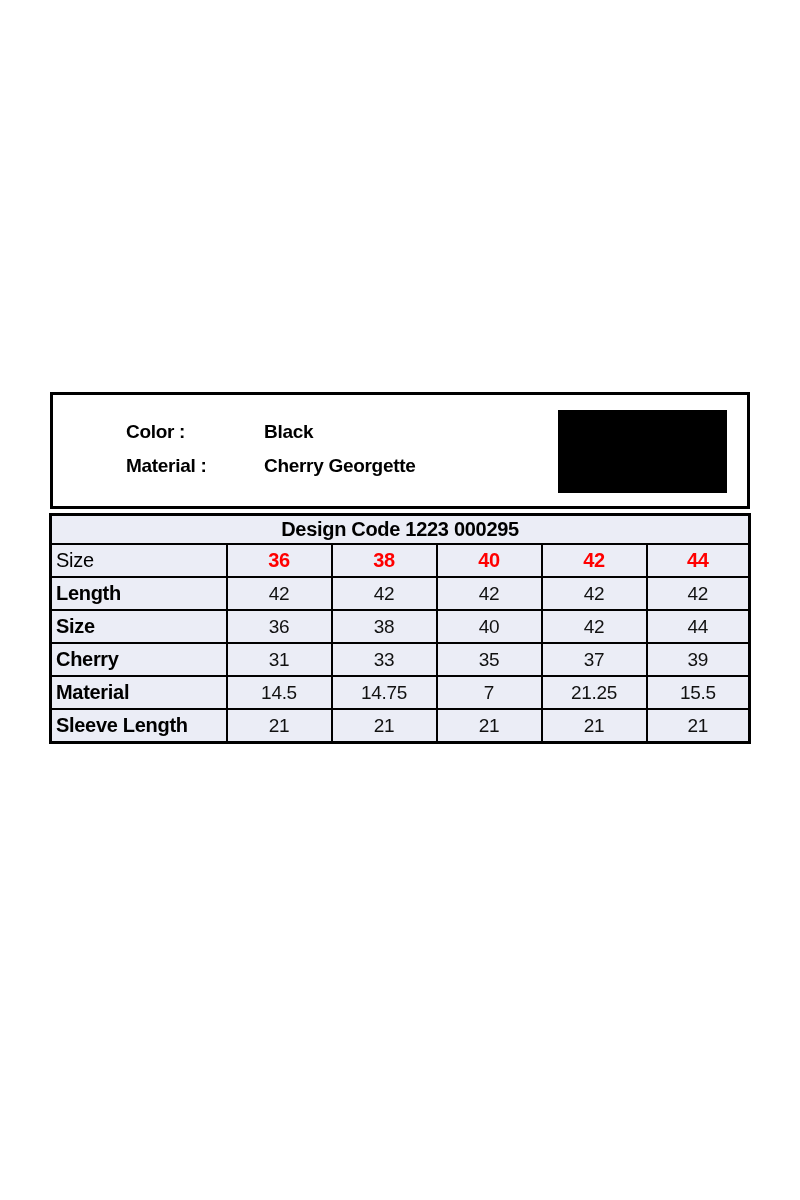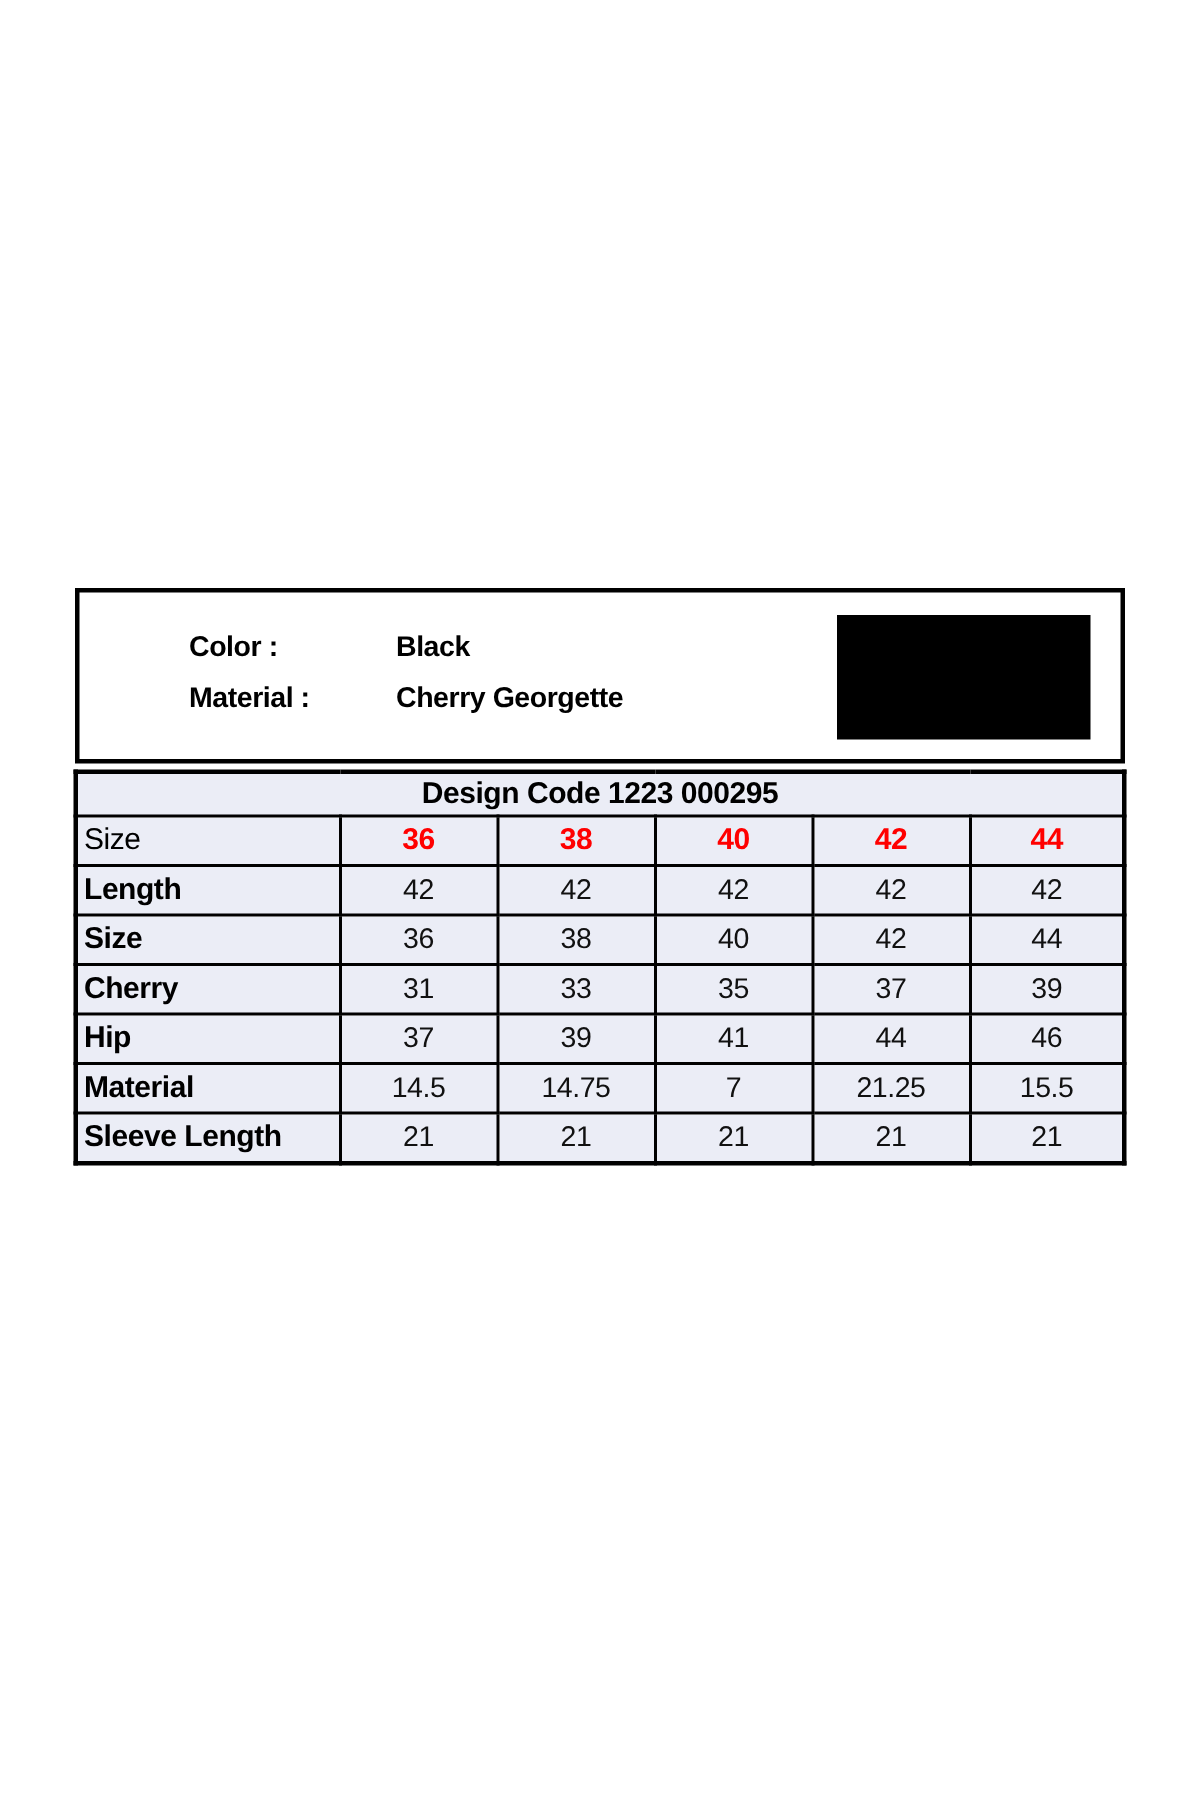--- a/index.html
+++ b/index.html
@@ -153,28 +153,20 @@
       </tr>
       <tr class="body-row">
         <td class="label-cell">Cherry</td>
         <td class="val-cell">31</td>
         <td class="val-cell">33</td>
         <td class="val-cell">35</td>
         <td class="val-cell">37</td>
         <td class="val-cell">39</td>
       </tr>
       <tr class="body-row">
-        <td class="label-cell">Hip</td>
-        <td class="val-cell">37</td>
-        <td class="val-cell">39</td>
-        <td class="val-cell">41</td>
-        <td class="val-cell">44</td>
-        <td class="val-cell">46</td>
-      </tr>
-      <tr class="body-row">
         <td class="label-cell">Material</td>
         <td class="val-cell">14.5</td>
         <td class="val-cell">14.75</td>
         <td class="val-cell">7</td>
         <td class="val-cell">21.25</td>
         <td class="val-cell">15.5</td>
       </tr>
       <tr class="body-row">
         <td class="label-cell">Sleeve Length</td>
         <td class="val-cell">21</td>

